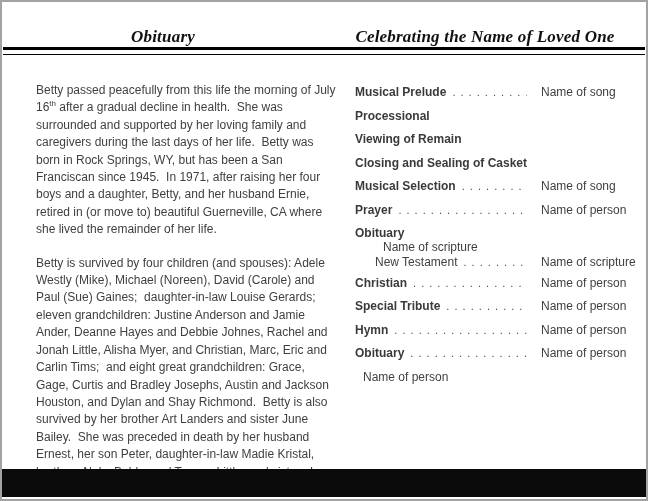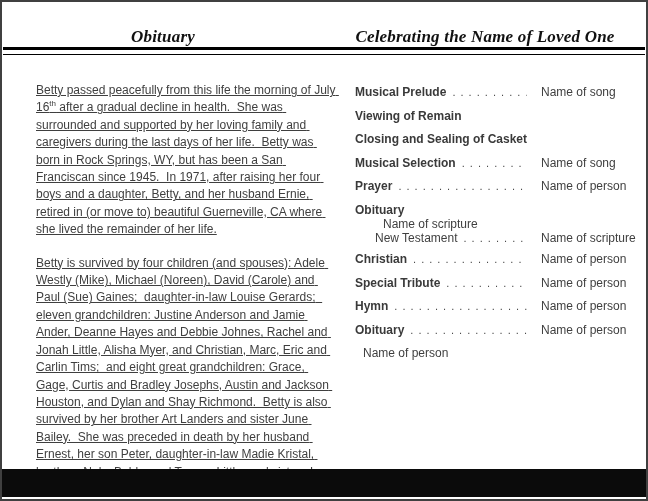--- a/index.html
+++ b/index.html
@@ -2,21 +2,21 @@
 <html><head>
 <meta charset="utf-8">
 <style>
   html, body { margin: 0; padding: 0; background: #fff; }
 
   .frame {
     position: relative;
     width: 648px;
     height: 501px;
     box-sizing: border-box;
-    border: 2px solid #404040;
+    border: 2px solid #a3a3a3;
     background: #ffffff;
     font-family: "Liberation Sans", sans-serif;
     overflow: hidden;
   }
 
   
   .header-row {
     position: absolute;
     top: 25px; left: 0; right: 0;
     display: flex;
@@ -46,21 +46,20 @@
     position: absolute;
     top: 80px; left: 34px;
     width: 300px;
     font-size: 12px;
     line-height: 17.4px;
     color: #3f3f3f;
   }
   .obituary p {
     margin: 0 0 16px 0;
     white-space: pre-wrap;
-    text-decoration: underline;
   }
   .obituary sup {
     font-size: 8px;
     line-height: 0;
     vertical-align: super;
   }
 
   
   .service {
     position: absolute;
@@ -135,20 +134,25 @@
   <div class="service">
 
     <div class="svc-row">
       <span class="svc-main">
         <span class="svc-label">Musical Prelude</span>
         <span class="svc-leader"></span>
       </span>
       <span class="svc-value">Name of song</span>
     </div>
 
+    <div class="svc-row">
+      <span class="svc-main">
+        <span class="svc-label">Processional</span>
+      </span>
+    </div>
 
     <div class="svc-row">
       <span class="svc-main">
         <span class="svc-label">Viewing of Remain</span>
       </span>
     </div>
 
     <div class="svc-row">
       <span class="svc-main">
         <span class="svc-label">Closing and Sealing of Casket</span>

